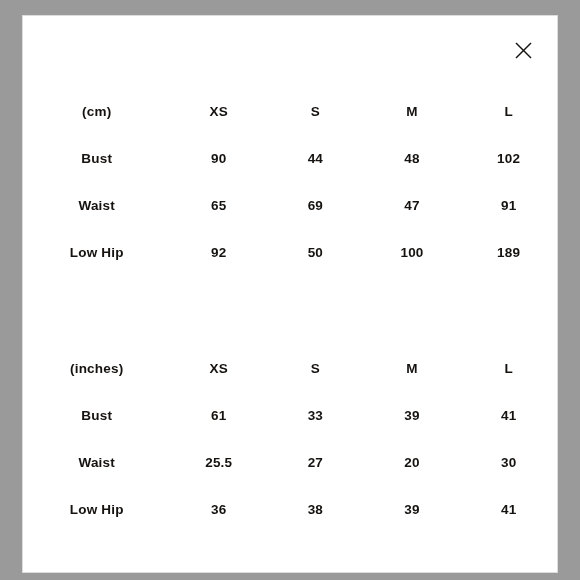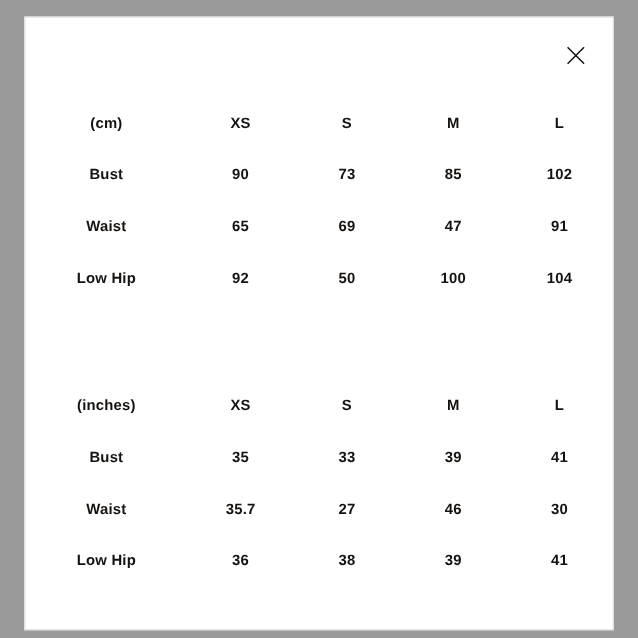--- a/index.html
+++ b/index.html
@@ -129,37 +129,37 @@
             <th>XS</th>
             <th>S</th>
             <th>M</th>
             <th>L</th>
           </tr>
         </thead>
         <tbody>
           <tr>
             <td>Bust</td>
             <td>90</td>
-            <td>73</td>
-            <td>85</td>
+            <td>44</td>
+            <td>48</td>
             <td>102</td>
           </tr>
           <tr>
             <td>Waist</td>
             <td>65</td>
             <td>69</td>
             <td>47</td>
             <td>91</td>
           </tr>
           <tr>
             <td>Low Hip</td>
             <td>92</td>
             <td>50</td>
             <td>100</td>
-            <td>104</td>
+            <td>189</td>
           </tr>
         </tbody>
       </table>
 
       <div class="table-gap"></div>
 
       <table class="size-table">
         <colgroup>
           <col class="c-label">
             <col class="c-size">
@@ -172,30 +172,30 @@
             <th>(inches)</th>
             <th>XS</th>
             <th>S</th>
             <th>M</th>
             <th>L</th>
           </tr>
         </thead>
         <tbody>
           <tr>
             <td>Bust</td>
-            <td>35</td>
+            <td>61</td>
             <td>33</td>
             <td>39</td>
             <td>41</td>
           </tr>
           <tr>
             <td>Waist</td>
-            <td>35.7</td>
+            <td>25.5</td>
             <td>27</td>
-            <td>46</td>
+            <td>20</td>
             <td>30</td>
           </tr>
           <tr>
             <td>Low Hip</td>
             <td>36</td>
             <td>38</td>
             <td>39</td>
             <td>41</td>
           </tr>
         </tbody>

